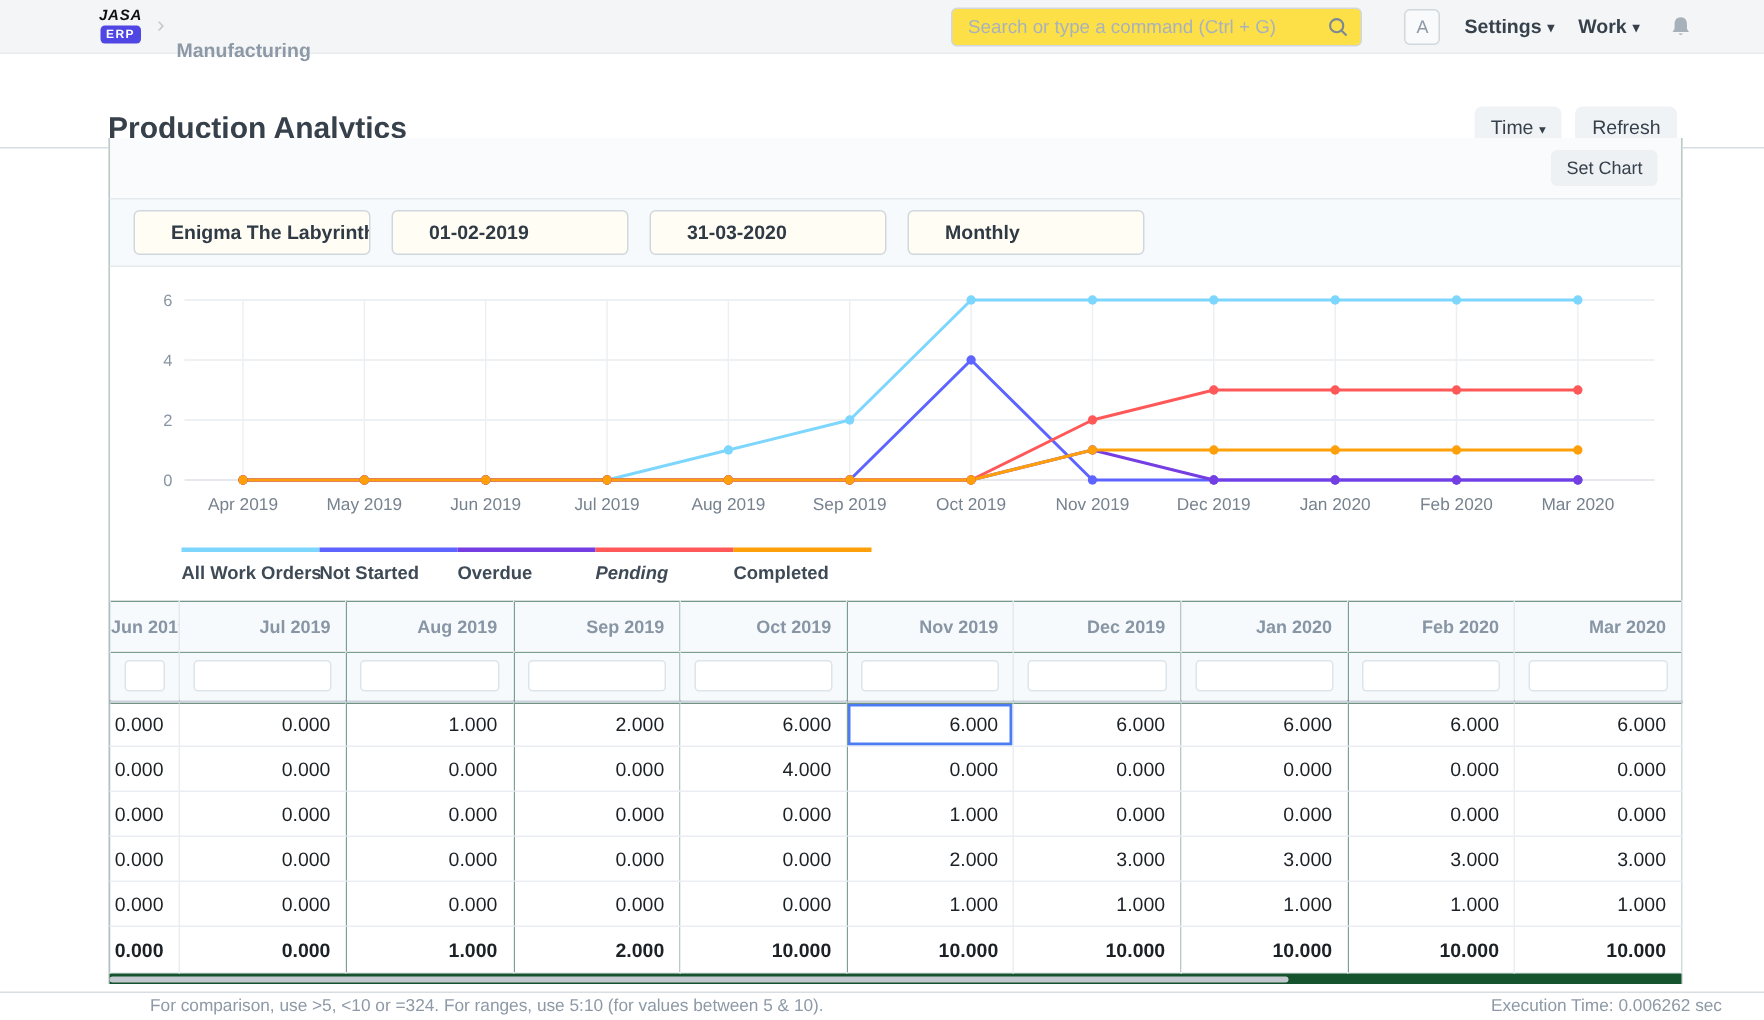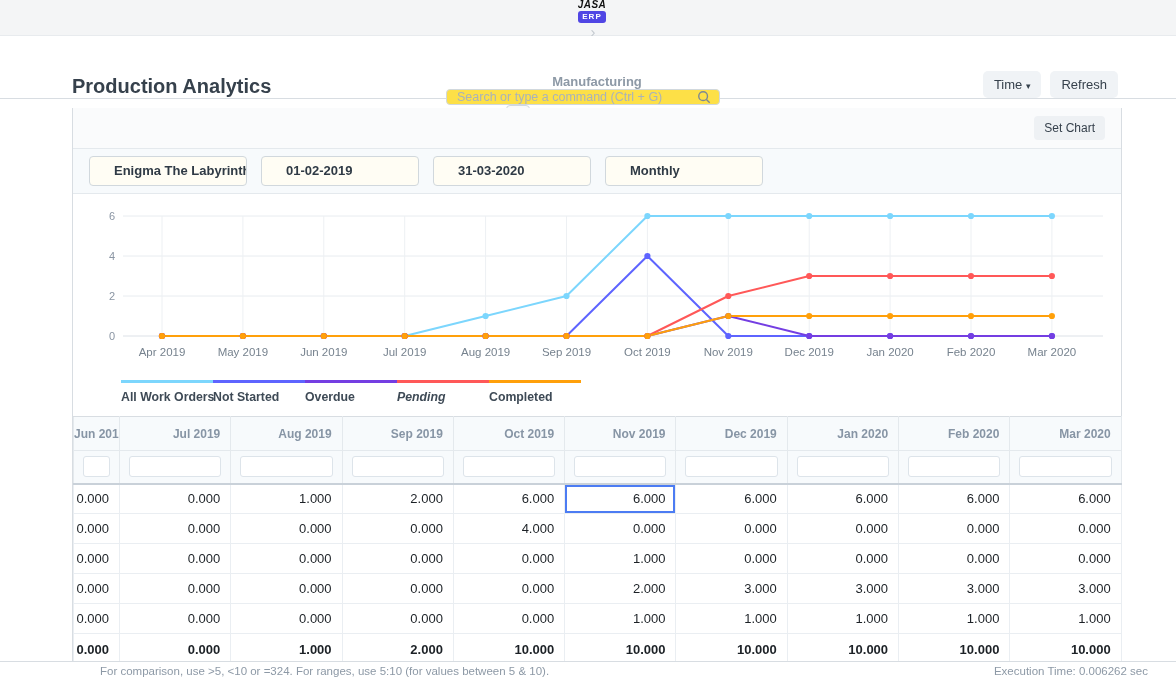--- a/index.html
+++ b/index.html
@@ -1,21 +1,21 @@
 <!DOCTYPE html>
 <html><head>
 <meta charset="utf-8">
 <style>
   * { margin:0; padding:0; box-sizing:border-box; }
   html,body { width:1176px; height:680px; overflow:hidden; background:#fff;
     font-family:"Liberation Sans", sans-serif; color:#36414c; }
 
   
   .navbar { height:36px; background:#f4f5f6; border-bottom:1px solid #e8ebee;
-    display:flex; align-items:center; padding:0 48px 0 66px;flex-direction:column; }
+    display:flex; align-items:center; padding:0 48px 0 66px; }
   .logo { display:flex; flex-direction:column; align-items:center; line-height:1; margin-right:10px; }
   .logo-top { font-size:10px; font-weight:900; letter-spacing:.5px; color:#111; font-style:italic; }
   .logo-badge { background:#5046e4; color:#fff; font-size:8px; font-weight:800;
     letter-spacing:1px; padding:2px 4px; border-radius:3px; margin-top:1px; }
   .crumb-chev { color:#c3c9cf; font-size:15px; margin:0 8px 2px 0; }
   .breadcrumb { font-size:13px; font-weight:600; color:#8d99a6;margin-top:32px; }
   .nav-spacer { flex:1; }
   .search-box { width:274px; height:26px; background:#fde047; border:1px solid #d1d8dd;
     border-radius:4px; display:flex; align-items:center; padding:0 8px 0 10px; margin-right:28px; }
   .search-box input { flex:1; border:none; outline:none; font-size:12.5px; color:#36414c;
@@ -31,21 +31,21 @@
   .page-header { height:63px; background:#fff; border-bottom:1px solid #d8dde2;
     display:flex; align-items:flex-end; padding:0 58px 0 72px; }
   .page-title { font-size:20px; font-weight:700; color:#36414c; }
   .header-spacer { flex:1; }
   .btn { background:#f0f3f6; border:none; border-radius:5px; color:#36414c;
     font-size:13px; font-weight:500; padding:6px 11px; cursor:pointer;
     font-family:"Liberation Sans", sans-serif; }
   .btn + .btn { margin-left:9px; }
 
   
-  .card { position:absolute; left:72px; top:108px; width:1050px;
+  .card { position:absolute; left:72px; top:92px; width:1050px;
     border-left:1px solid #d8dde2; border-right:1px solid #d8dde2; background:#14532d; }
   .setchart-row { height:40px; background:#fafbfc; display:flex; align-items:center;
     justify-content:flex-end; padding-right:16px; }
   .btn-sm { background:#eef1f4; border:none; border-radius:4px; color:#36414c; font-size:12px;
     padding:5px 10px; cursor:pointer; font-family:"Liberation Sans", sans-serif; }
   .filter-row { height:46px; background:#f7fafc; border-top:1px solid #e4e9ed;
     border-bottom:1px solid #e4e9ed; display:flex; align-items:center; gap:14px; padding:0 16px; }
   .filter-input { width:158px; height:30px; background:#fffdf4; border:1px solid #d1d8dd;
     border-radius:4px; font-size:13px; font-weight:700; color:#2f3a45; line-height:28px;
     padding-left:24px; white-space:nowrap; overflow:hidden; cursor:pointer; }
@@ -98,21 +98,21 @@
       <line x1="10.8" y1="10.8" x2="14.5" y2="14.5" stroke="#7c8894" stroke-width="1.6"></line>
     </svg>
   </div>
   <div class="nav-right">
     <div class="avatar">A</div>
     <div class="nav-link">
       <span>Settings</span>
       <span class="caret">▾</span>
     </div>
     <div class="nav-link">
-      <span>Ctrl</span>
+      <span>Work</span>
       <span class="caret">▾</span>
     </div>
     <svg width="15" height="16" viewBox="0 0 16 17" style="margin-left:4px;">
       <path d="M8 1.5c-2.7 0-4.4 2-4.4 4.6v3.6L2.2 12h11.6l-1.4-2.3V6.1C12.4 3.5 10.7 1.5 8 1.5z" fill="#a6b1b9"></path>
       <path d="M6.5 13.2a1.6 1.6 0 0 0 3 0z" fill="#a6b1b9"></path>
     </svg>
   </div>
 </div>
 
 <div class="page-header">

